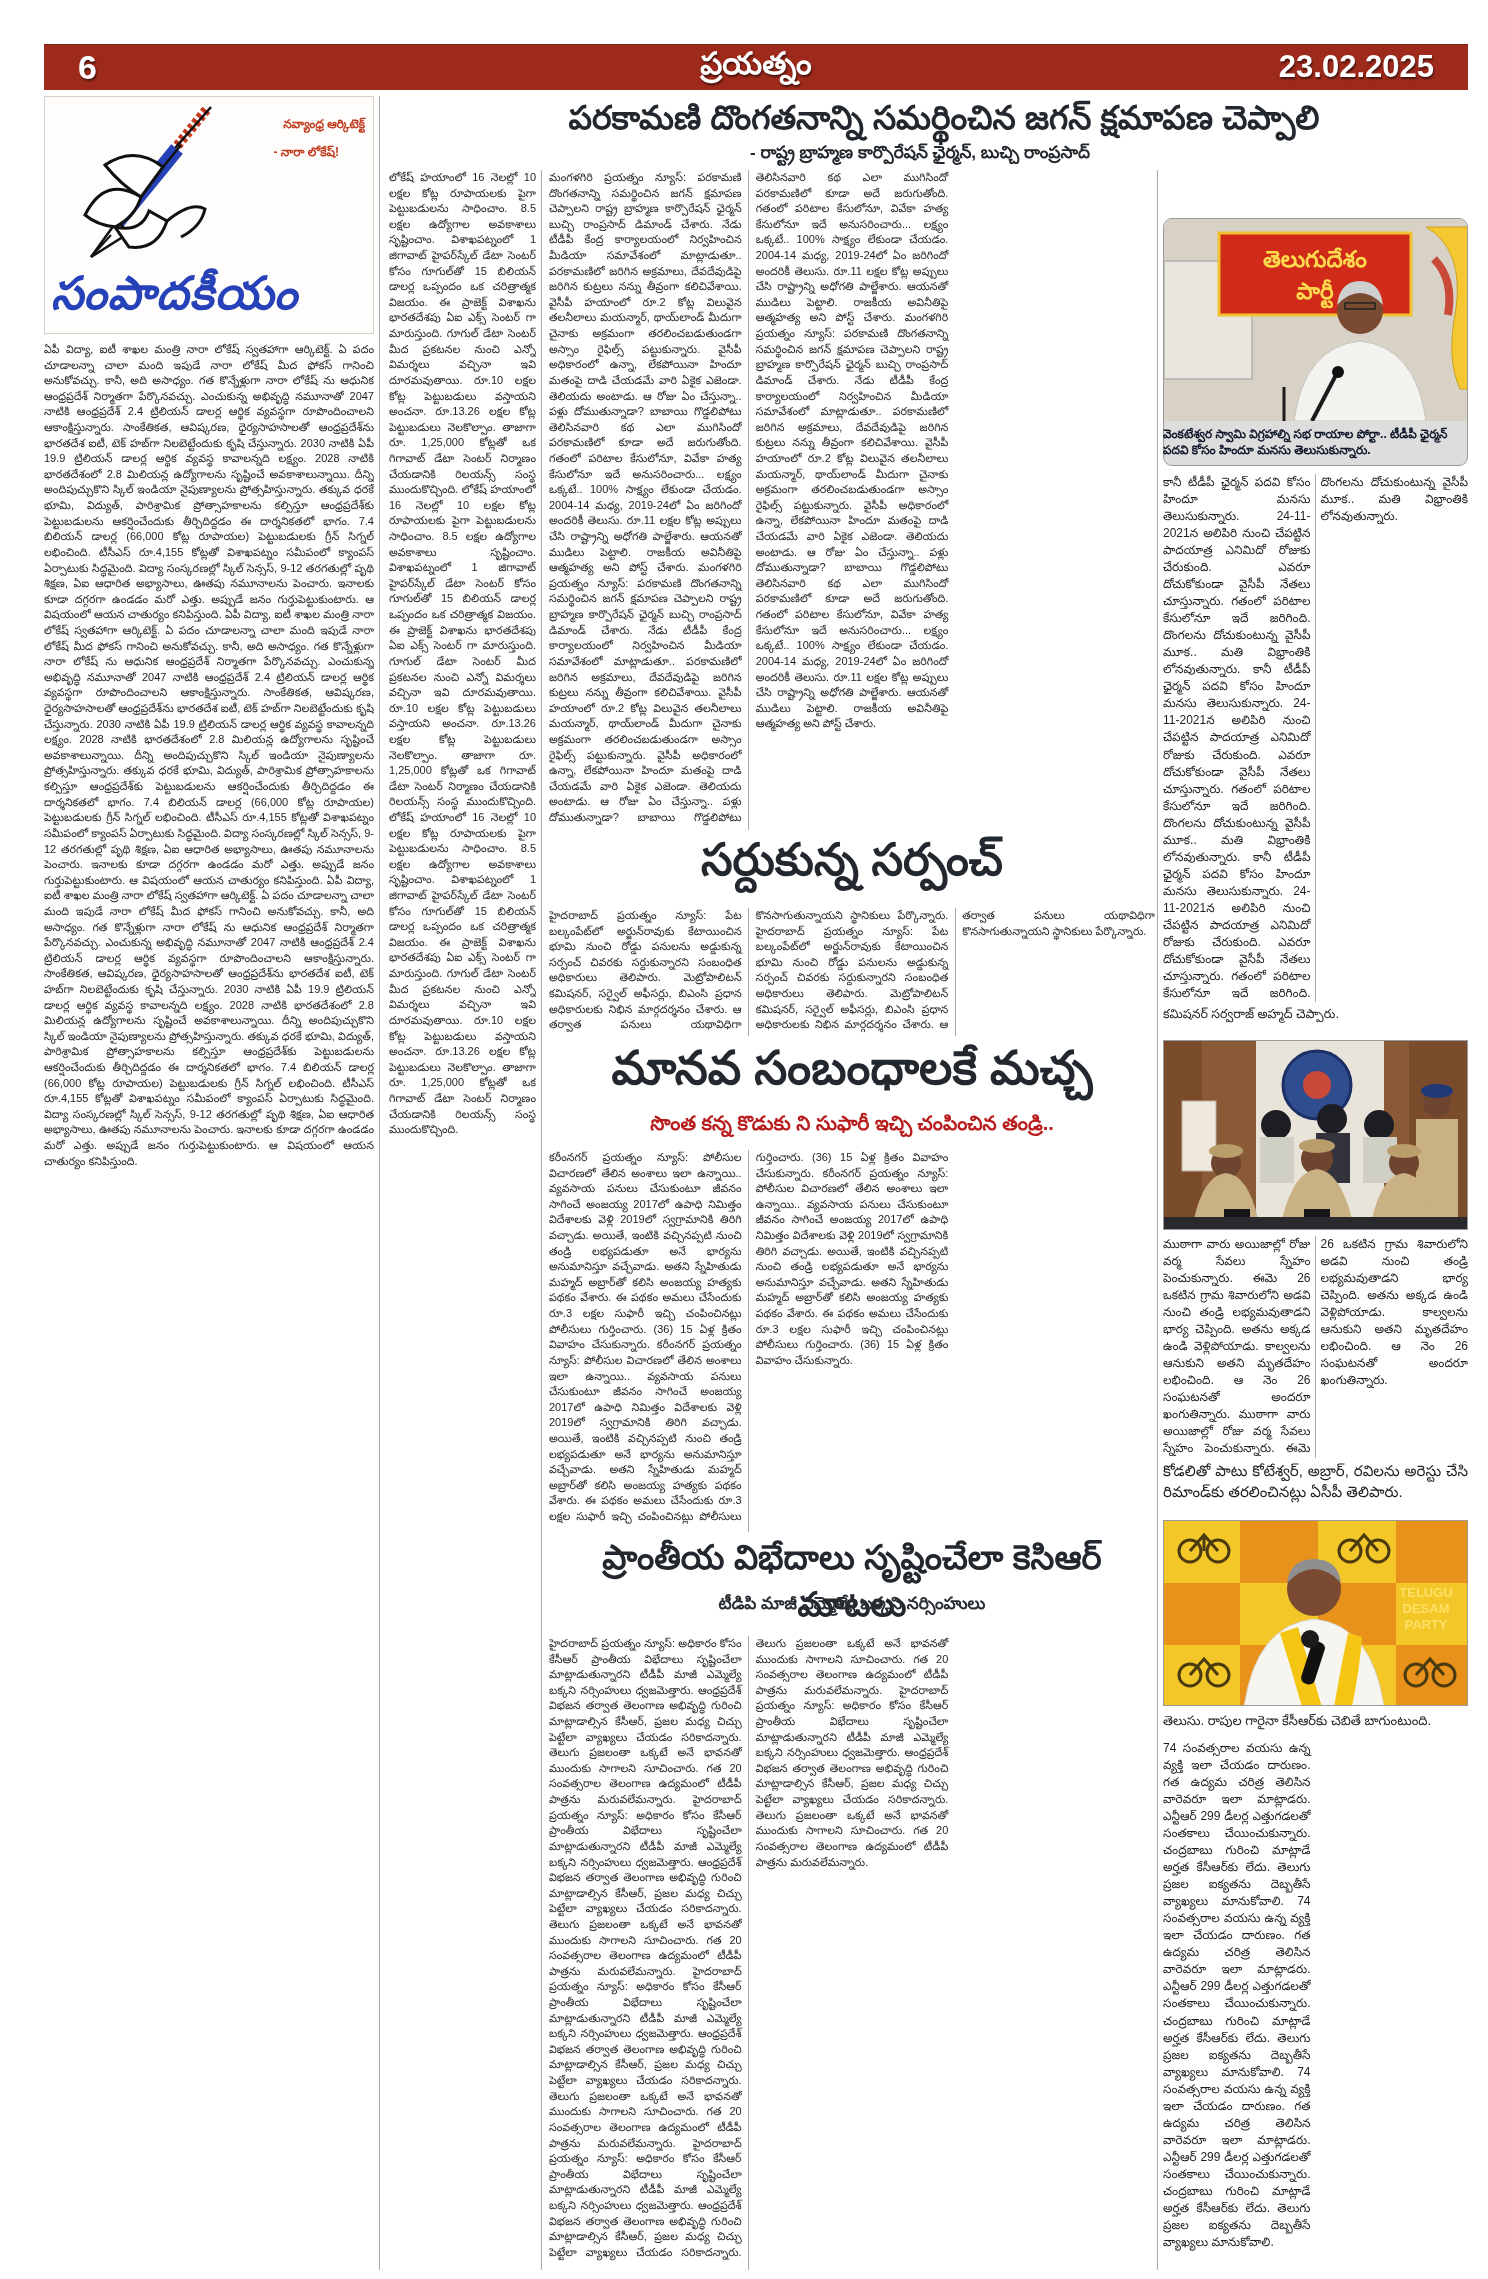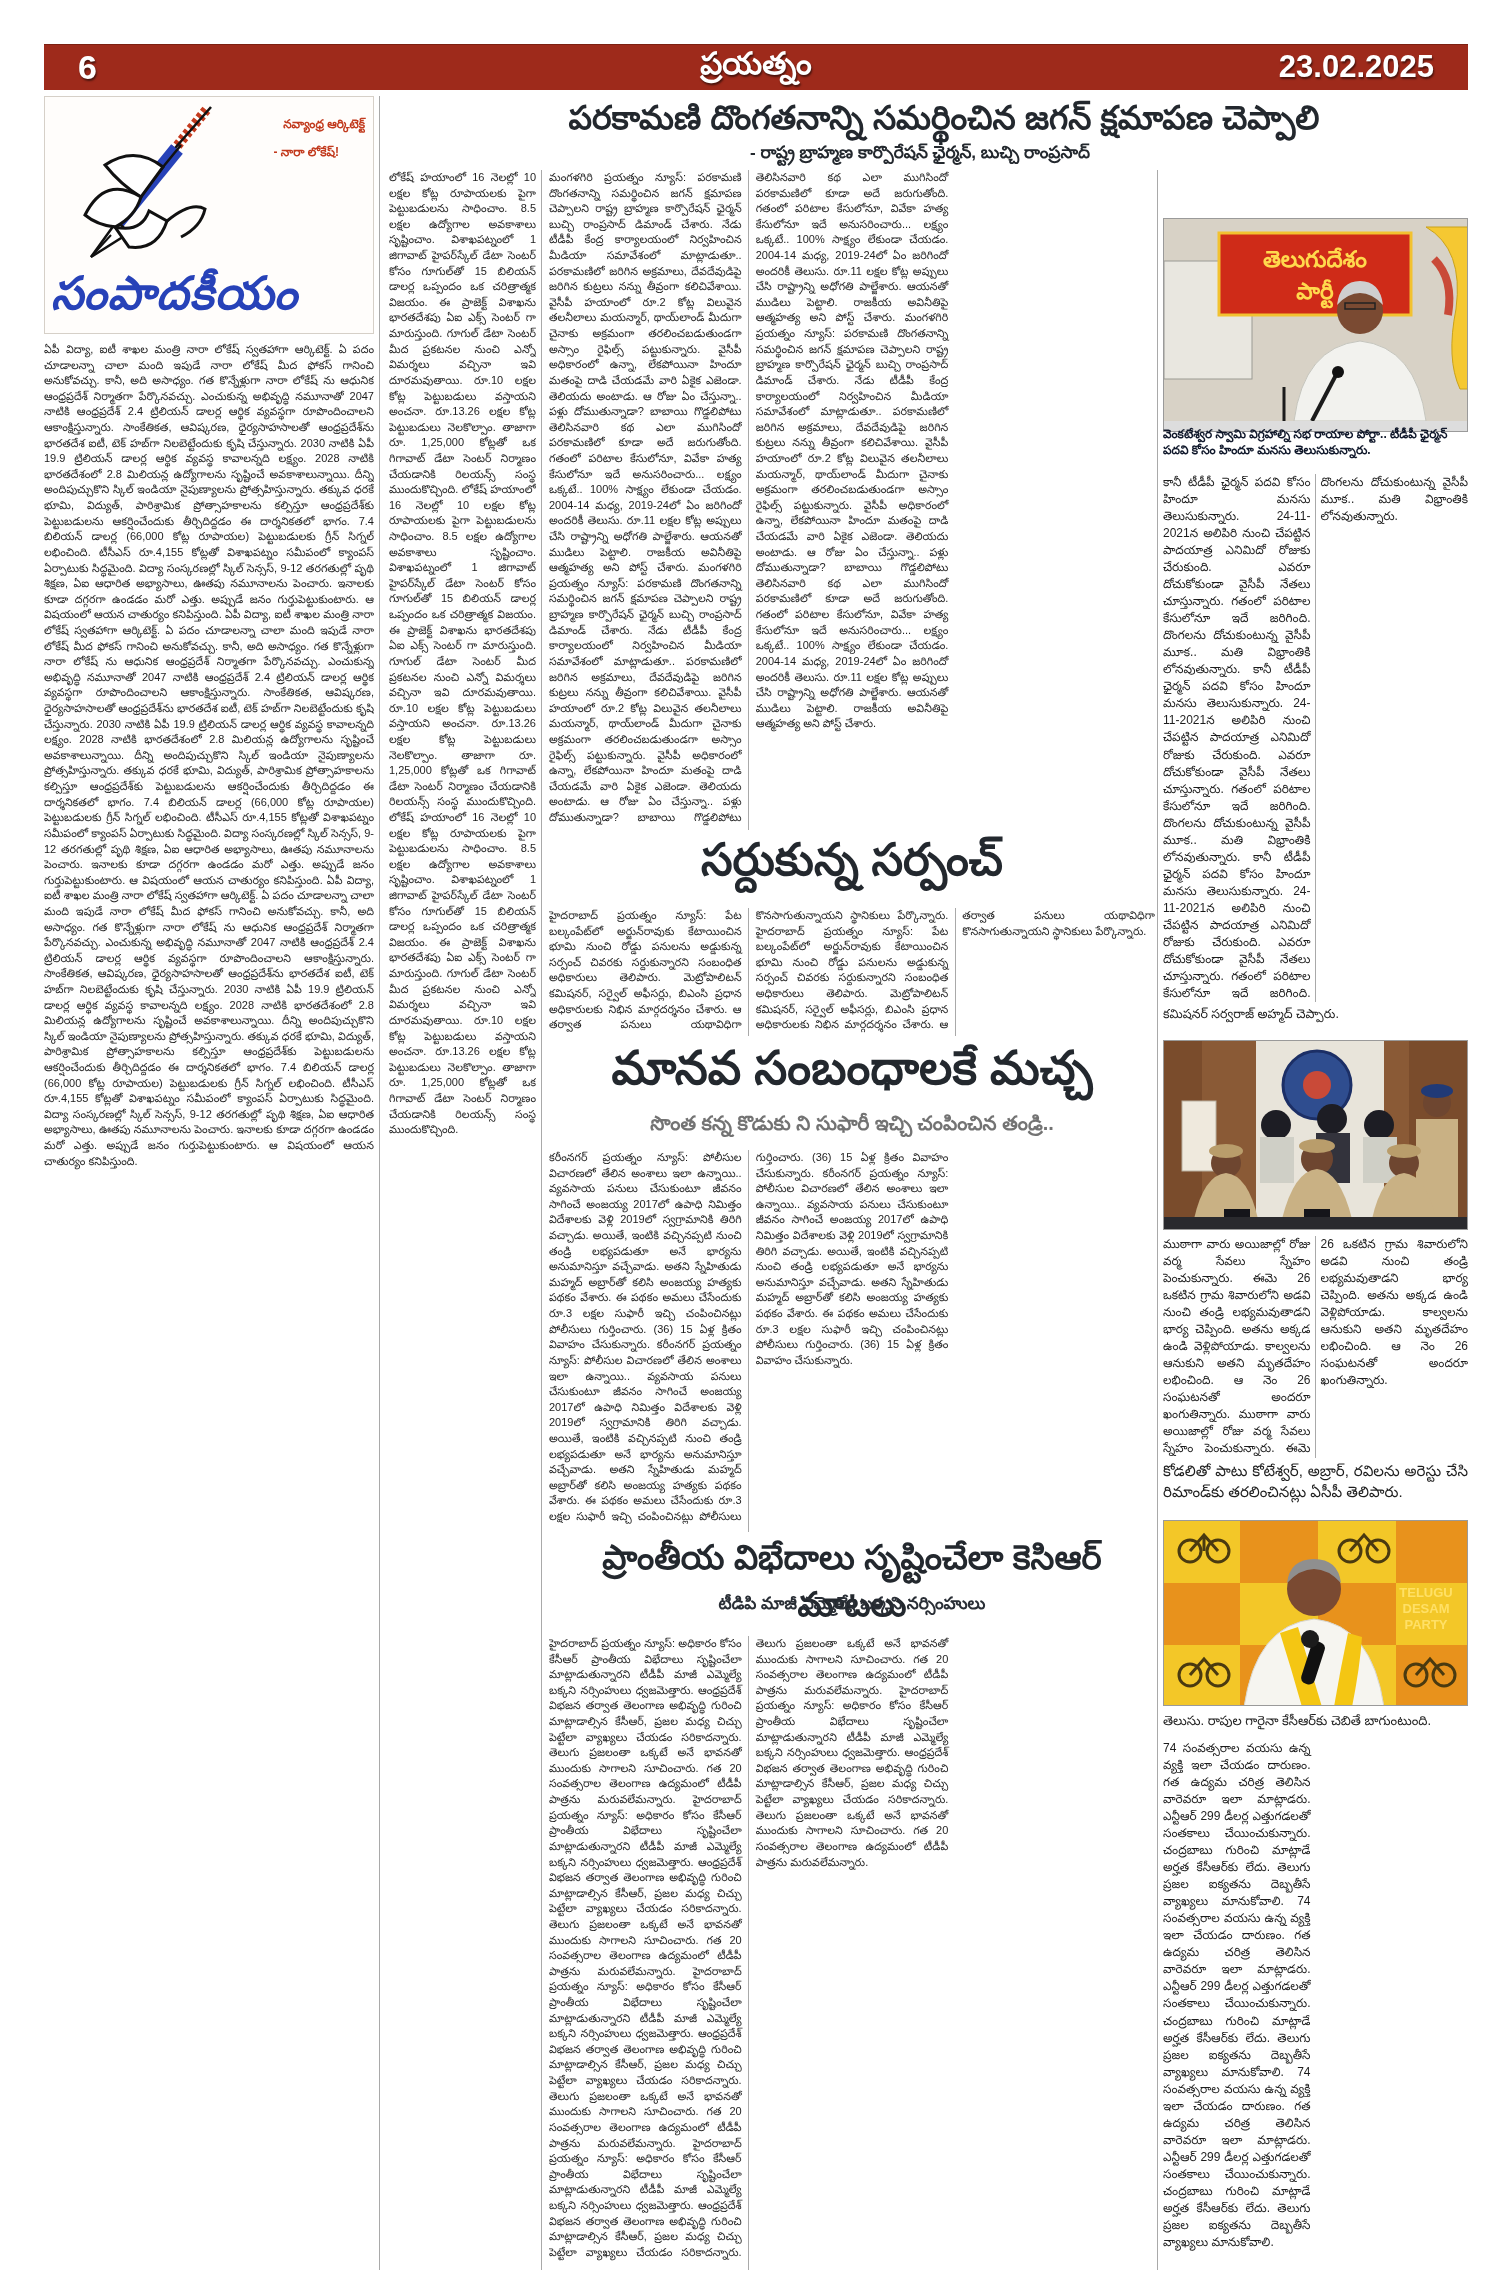--- a/index.html
+++ b/index.html
@@ -33,29 +33,29 @@
   #story1-headline{left:420px;top:99px;width:1048px;text-align:center;font-size:33px;font-weight:bold;color:#23282e;}
   #story1-byline{left:420px;top:143px;width:1000px;text-align:center;font-size:17px;font-weight:bold;color:#23282e;}
   .cols3{column-count:3;column-gap:14px;column-rule:1px solid #a9a9a9;column-fill:auto;}
   .cols2{column-count:2;column-gap:10px;column-rule:1px solid #a9a9a9;column-fill:auto;}
   #story1-body{left:549px;top:170px;width:606px;height:660px;}
   
   #story2-headline{left:549px;top:834px;width:606px;text-align:center;font-size:45px;font-weight:bold;color:#23282e;}
   #story2-body{left:549px;top:908px;width:606px;height:128px;}
   
   #story3-headline{left:549px;top:1040px;width:606px;text-align:center;font-size:47px;font-weight:bold;color:#23282e;}
-  #story3-subhead{left:549px;top:1112px;width:606px;text-align:center;font-size:20px;font-weight:bold;color:#737373;}
+  #story3-subhead{left:549px;top:1112px;width:606px;text-align:center;font-size:20px;font-weight:bold;color:#b91c1c;}
   #story3-body{left:549px;top:1150px;width:606px;height:382px;}
   
   #story4-headline{left:549px;top:1538px;width:606px;text-align:center;font-size:34px;font-weight:bold;color:#23282e;}
   #story4-subhead{left:549px;top:1594px;width:606px;text-align:center;font-size:17px;font-weight:bold;color:#2a2f36;}
   #story4-body{left:549px;top:1636px;width:606px;height:634px;}
   
   .photo{left:1163px;width:305px;border:1px solid #9a9a9a;background:#ddd;overflow:hidden;}
-  #photo-1{top:218px;height:214px;}
+  #photo-1{top:218px;height:248px;border-radius:9px;}
   #photo-1-caption{left:1163px;top:426px;width:305px;font-size:12px;font-weight:bold;color:#0f172a;line-height:1.35;}
   #rail-text-a{left:1163px;top:474px;width:305px;height:528px;font-size:12px;}
   #rail-text-a-tail{left:1163px;top:1006px;width:305px;height:28px;font-size:12.5px;}
   #photo-2{top:1040px;height:190px;}
   #rail-text-b{left:1163px;top:1236px;width:305px;height:222px;font-size:12px;}
   #rail-text-b-tail{left:1163px;top:1460px;width:305px;height:54px;font-size:15px;}
   #photo-3{top:1520px;height:186px;}
   #rail-text-c-lead{left:1163px;top:1712px;width:305px;height:26px;font-size:13px;}
   #rail-text-c{left:1163px;top:1740px;width:305px;height:530px;font-size:12px;}
   svg text{font-family:"Liberation Sans","DejaVu Sans",sans-serif;}

